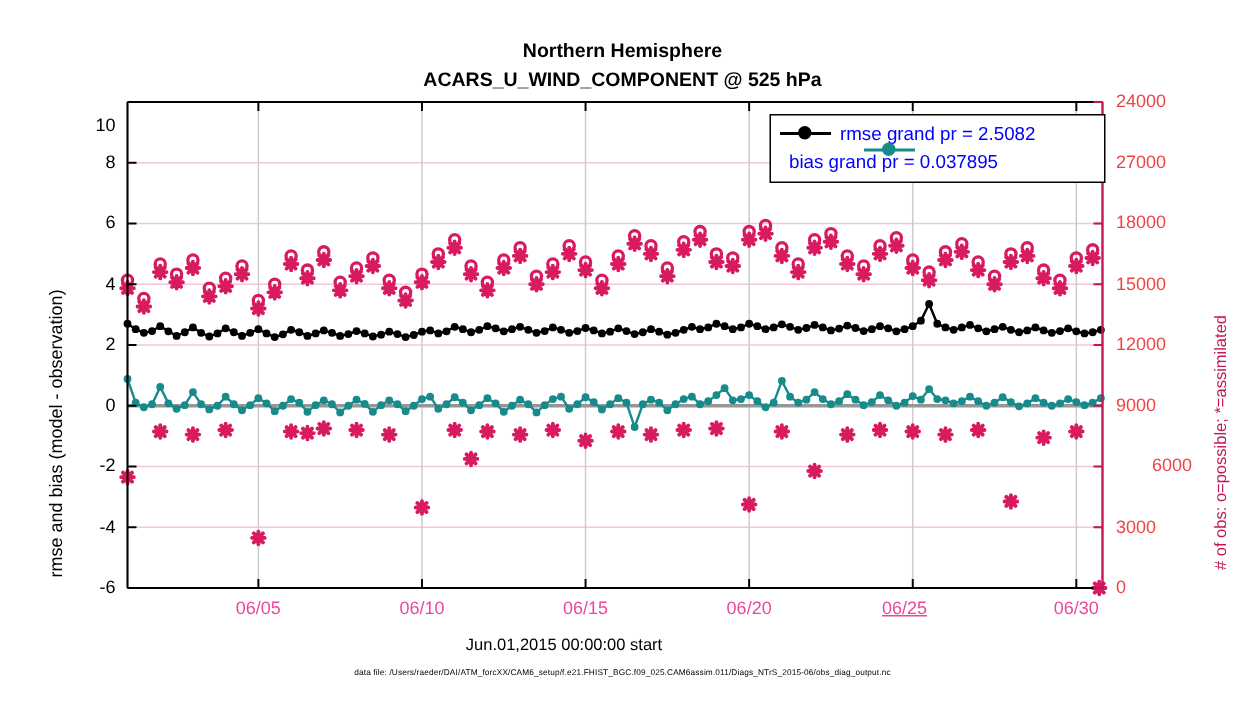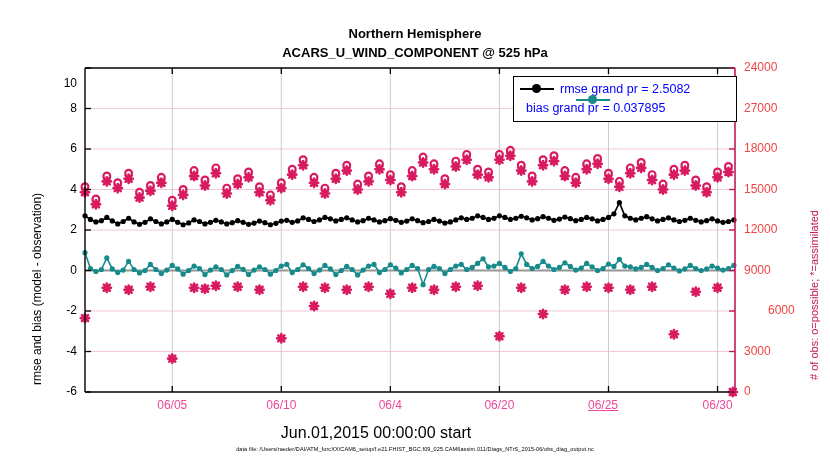--- a/index.html
+++ b/index.html
@@ -9,21 +9,21 @@
     overflow:hidden;position:relative;
   }
   #fig{position:absolute;left:0;top:0;width:830px;height:470px;}
   .ttl{
     position:absolute;left:0;top:24px;width:830px;text-align:center;
     font-size:13px;font-weight:bold;color:#000;line-height:19px;
   }
   .ttl .l2{display:block;}
   .xlabel{
     position:absolute;left:0;top:424px;width:752px;text-align:center;
-    font-size:16px;color:#000;
+    font-size:11px;color:#000;
   }
   .footer{
     position:absolute;left:0;top:446px;width:830px;text-align:center;
     font-size:5.5px;color:#000;letter-spacing:0.1px;
   }
   .ylabel-left{
     position:absolute;color:#000;font-size:12px;
     transform-origin:0 0;transform:rotate(-90deg);
     left:30px;top:385px;white-space:nowrap;
   }
@@ -543,17 +543,17 @@
     <div class="ytick-r" style="left: 744px; top: 343.5px;">3000</div>
     <div class="ytick-r" style="left: 744px; top: 303px; margin-left: 24px;">6000</div>
     <div class="ytick-r" style="left: 744px; top: 262.5px;">9000</div>
     <div class="ytick-r" style="left: 744px; top: 222px;">12000</div>
     <div class="ytick-r" style="left: 744px; top: 181.5px;">15000</div>
     <div class="ytick-r" style="left: 744px; top: 141px;">18000</div>
     <div class="ytick-r" style="left: 744px; top: 100.5px;">27000</div>
     <div class="ytick-r" style="left: 744px; top: 60px;">24000</div>
     <div class="xtick" style="left: 142.248px;">06/05</div>
     <div class="xtick" style="left: 251.309px;">06/10</div>
-    <div class="xtick" style="left: 360.369px;">06/4</div>
+    <div class="xtick" style="left: 360.369px;">06/15</div>
     <div class="xtick" style="left: 469.43px;">06/20</div>
     <div class="xtick" style="left: 573px; text-decoration: underline;">06/25</div>
     <div class="xtick" style="left: 687.55px;">06/30</div>
   </div>
 
 </body></html>

